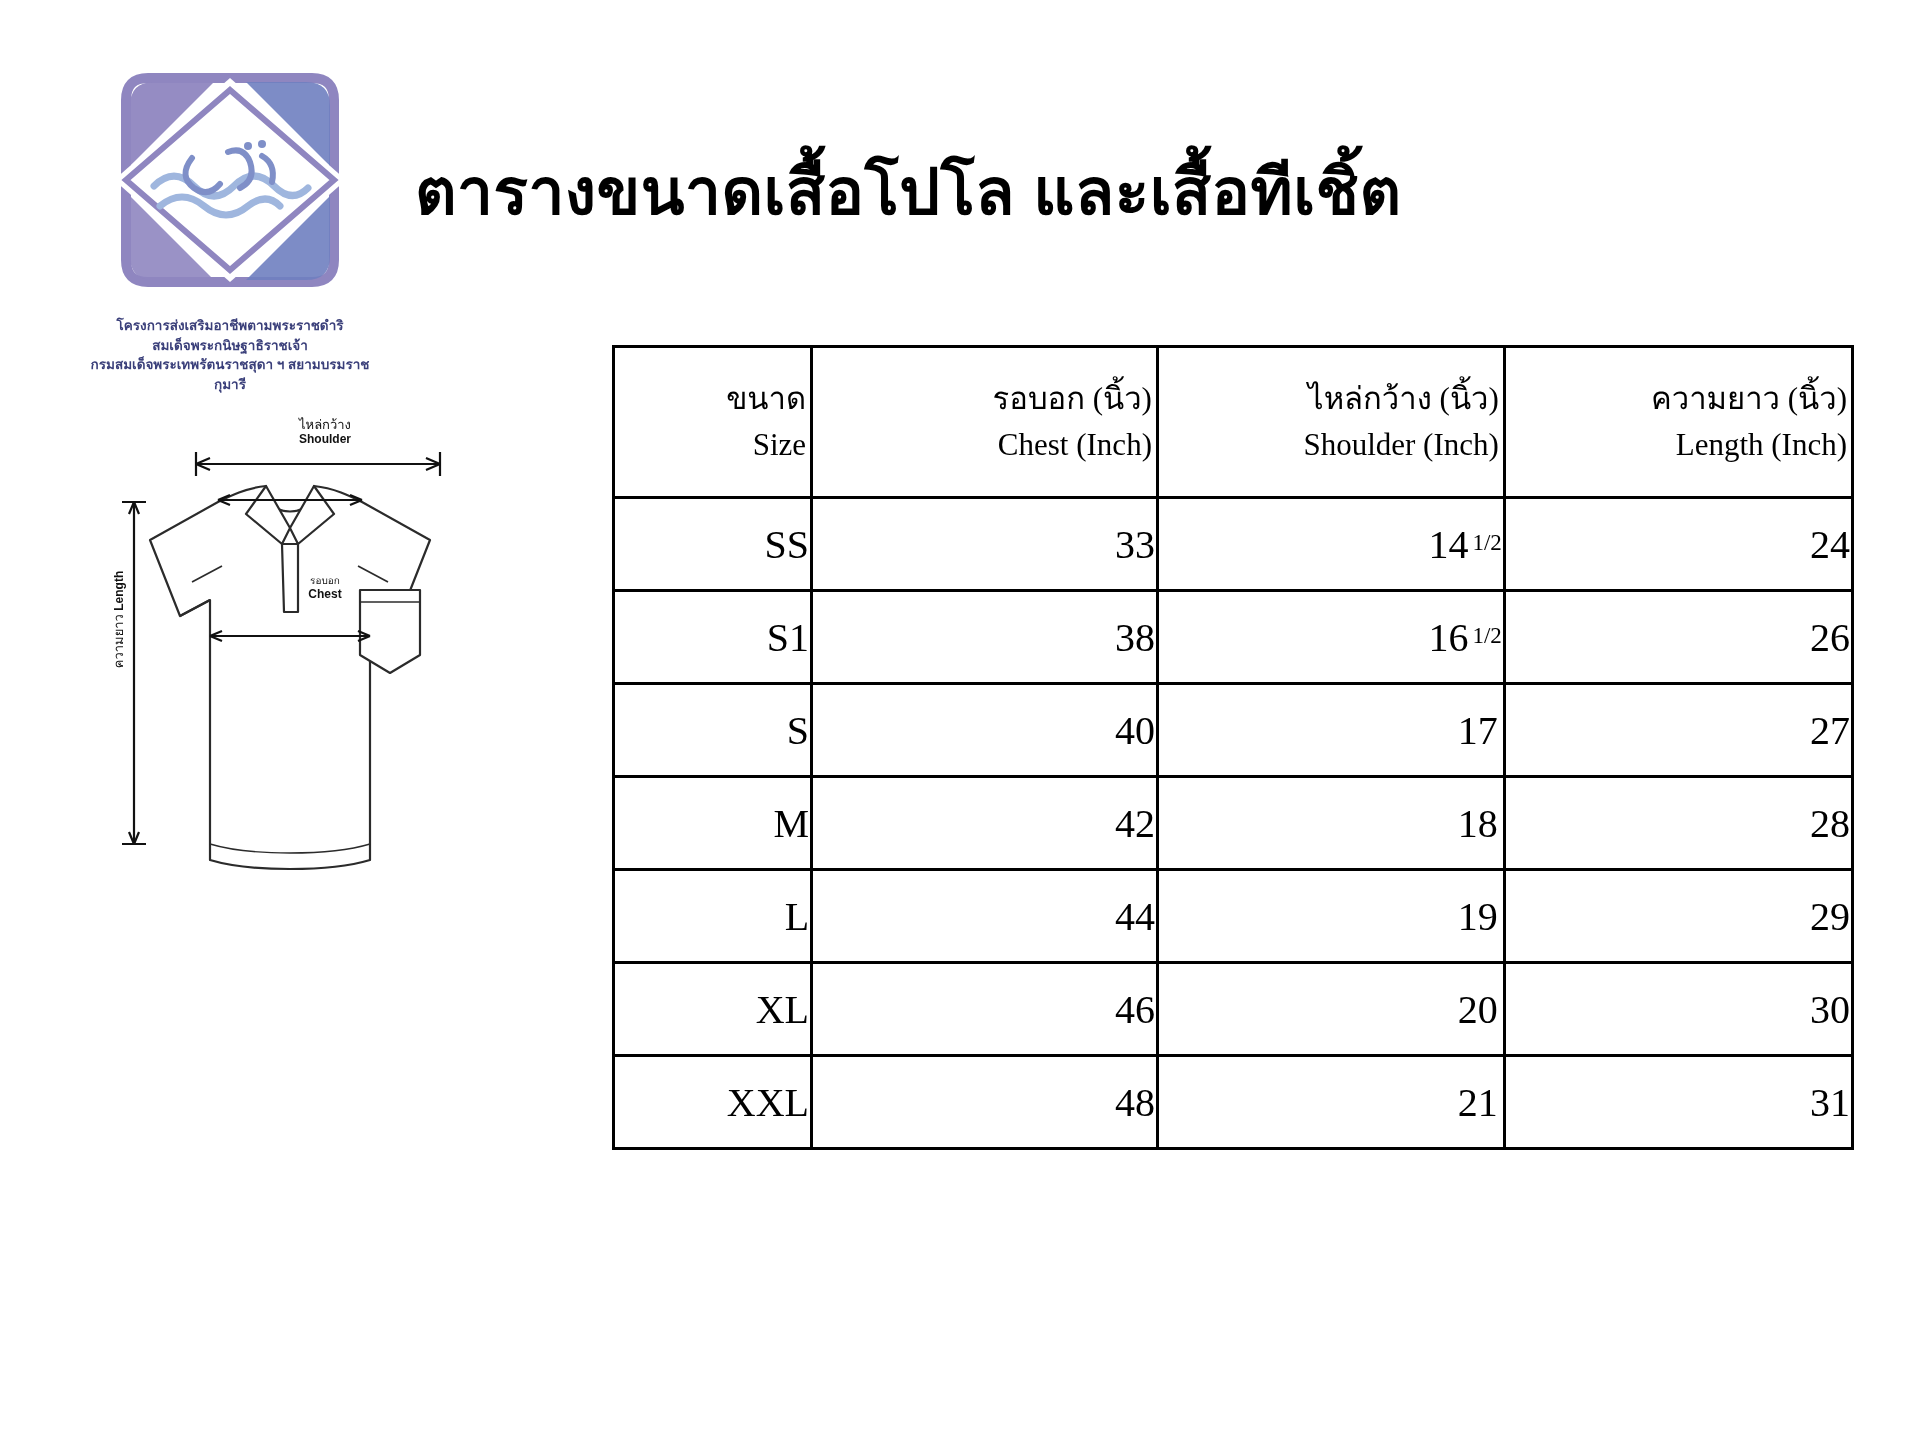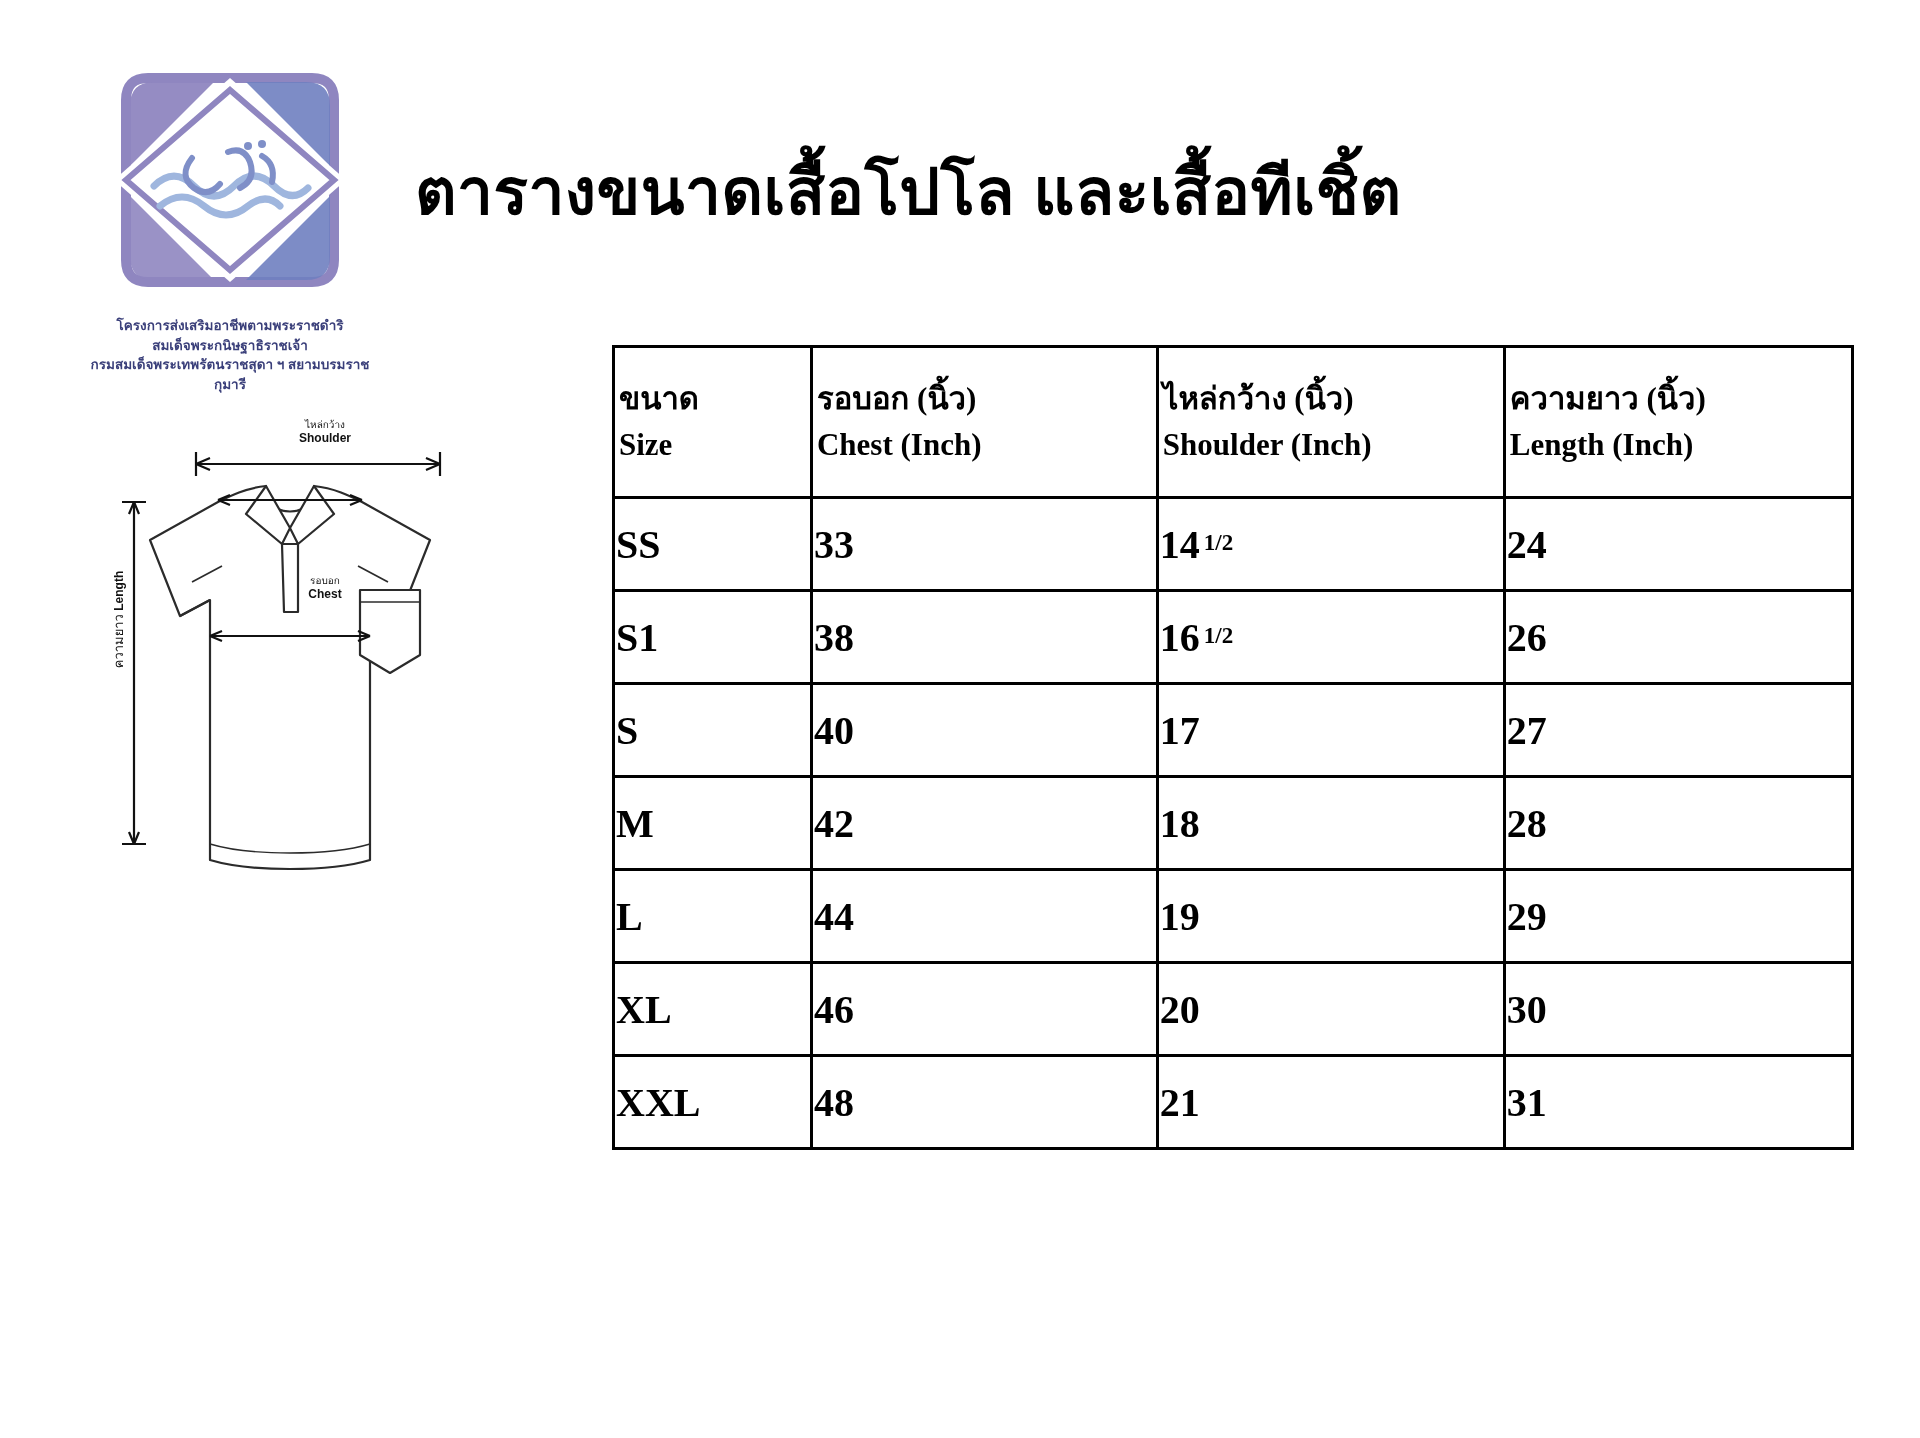--- a/index.html
+++ b/index.html
@@ -68,21 +68,21 @@
     text-align: center;
     color: #111;
     line-height: 1.15;
   }
   .lbl-shoulder {
     left: 180px;
     top: -22px;
     font-size: 12px;
     width: 150px;
   }
-  .lbl-shoulder .thai { font-weight: normal; font-size: 10px; }
+  .lbl-shoulder .thai { font-weight: normal; font-size: 13px; }
   .lbl-chest {
     left: 190px;
     top: 134px;
     font-size: 12px;
     width: 130px;
   }
   .lbl-chest .thai { font-weight: normal; font-size: 10px; }
   .lbl-length {
     left: -6px;
     top: 172px;
@@ -97,24 +97,24 @@
   .size-table {
     position: absolute;
     left: 612px;
     top: 345px;
     border-collapse: collapse;
     width: 1242px;
   }
   .size-table th,
   .size-table td {
     border: 3px solid #000;
-    text-align: left;
+    text-align: right;
     vertical-align: middle;
     font-family: "Liberation Serif", serif;
-    font-weight: bold;
+    font-weight: normal;
   }
   .size-table thead th {
     height: 148px;
     font-size: 31px;
     line-height: 1.5;
     padding: 0 4px;
   }
   .size-table thead .hdr-line2 { display: block; }
   .size-table tbody td {
     height: 88px;

